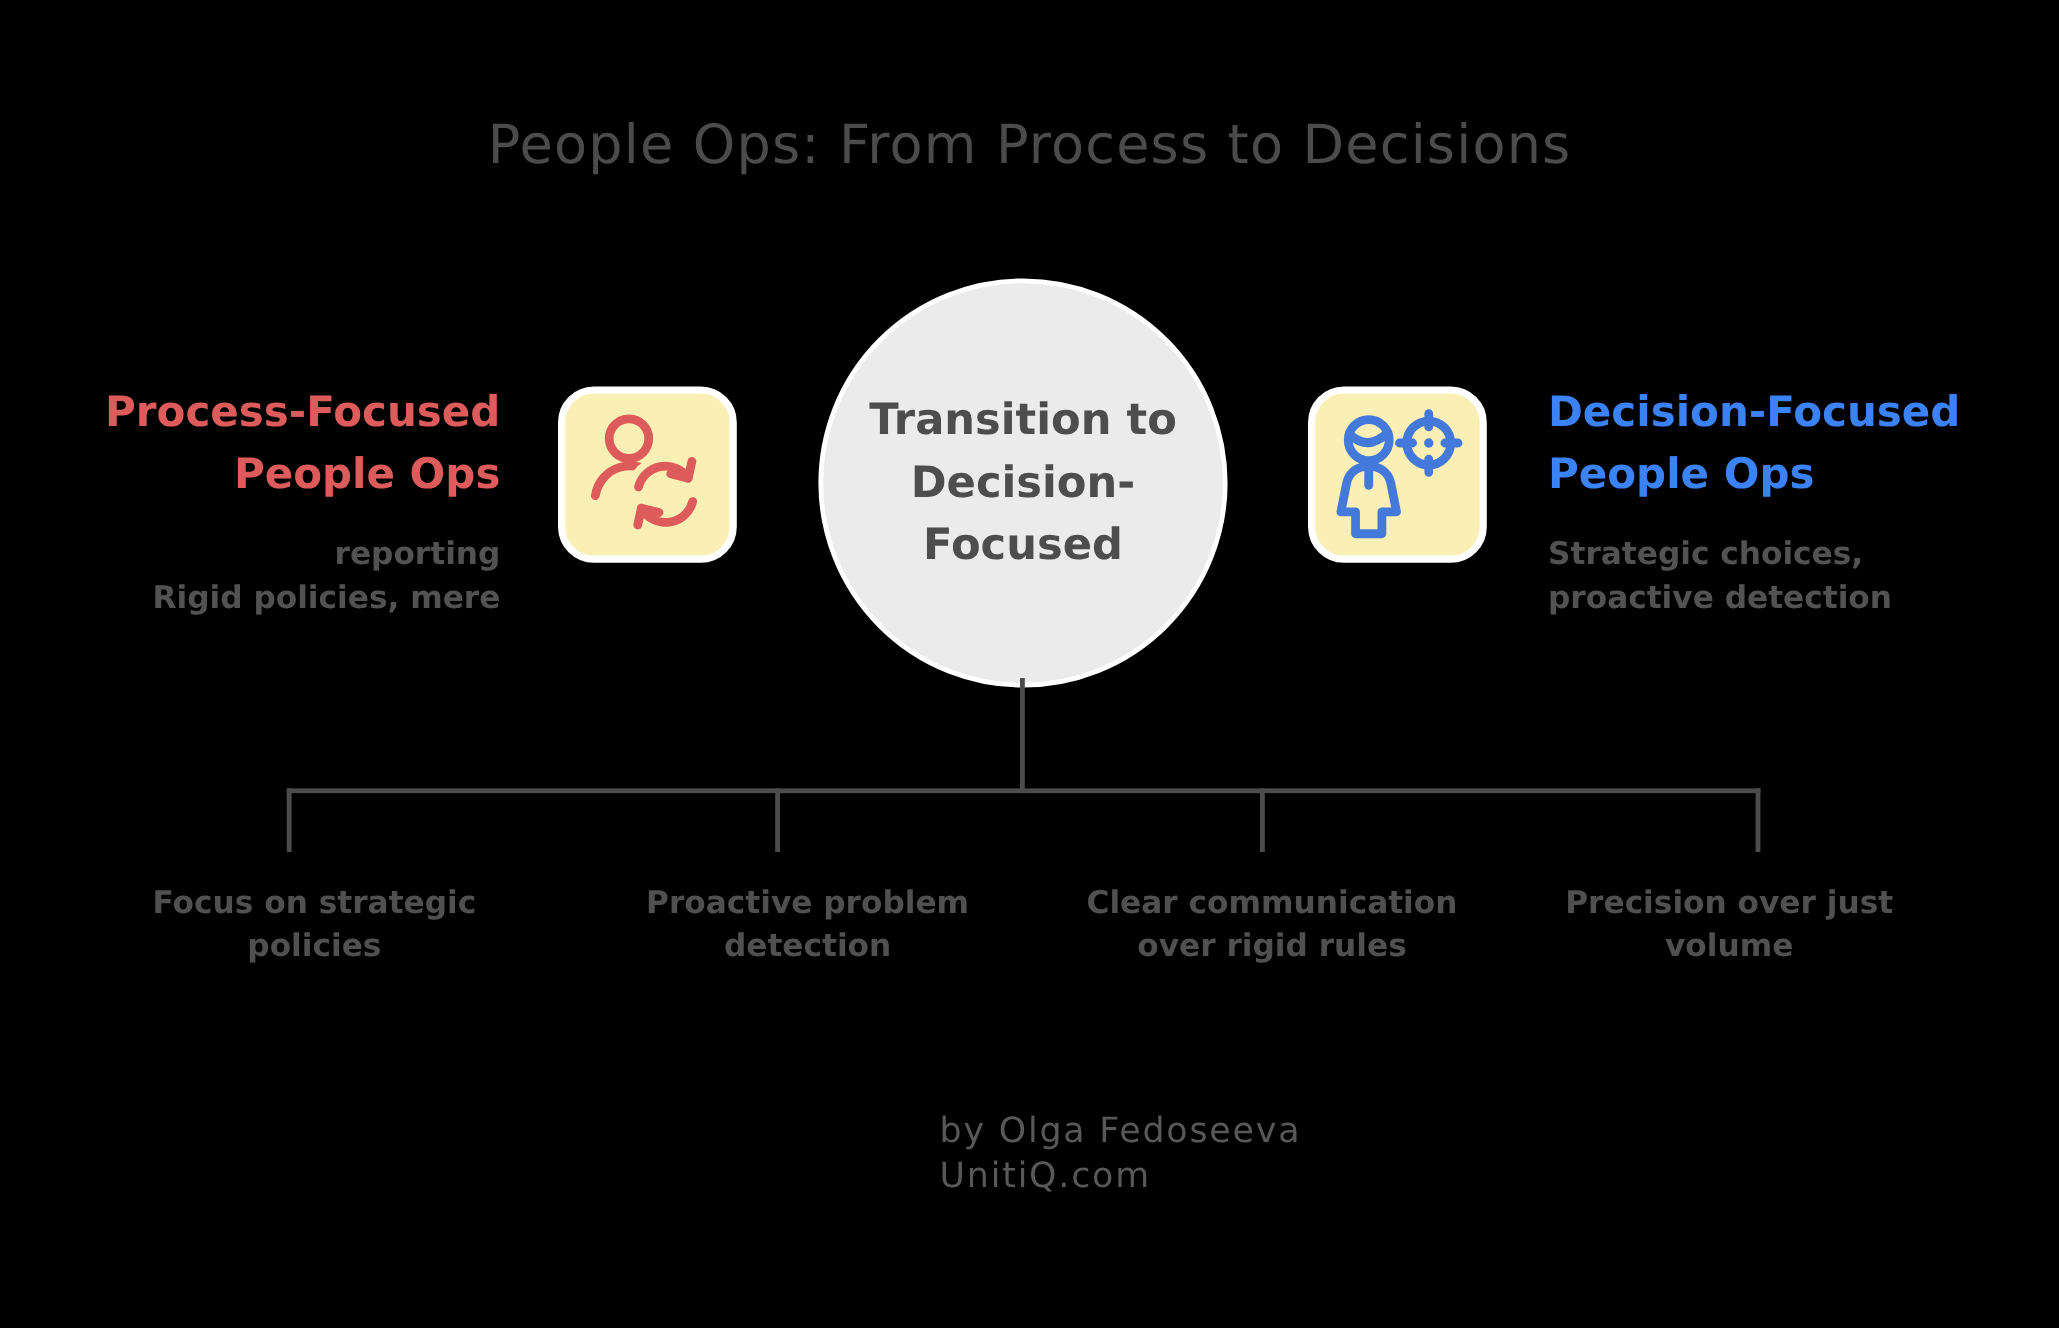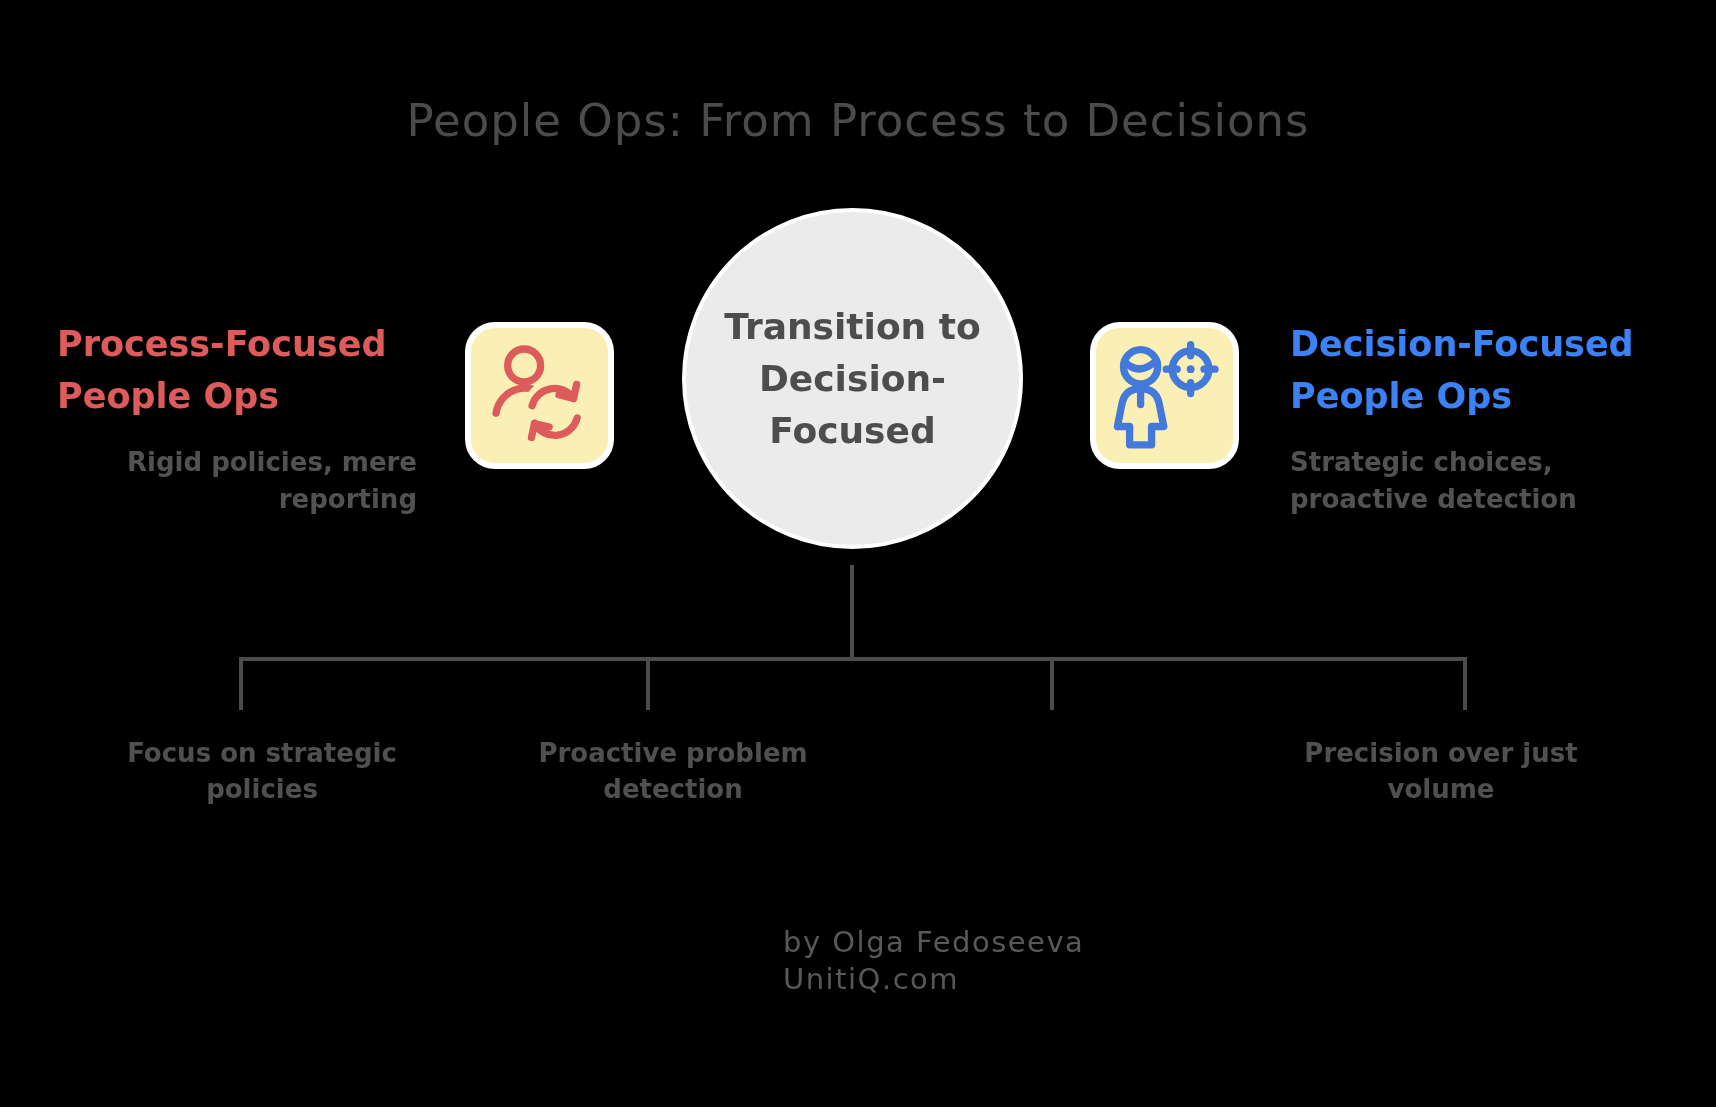--- a/index.html
+++ b/index.html
@@ -5,37 +5,37 @@
   html,body{margin:0;padding:0;background:#000;}
   .canvas{
     position:relative;width:1716px;height:1107px;background:#000000;
     font-family:"DejaVu Sans",sans-serif;overflow:hidden;
   }
   .title{
     position:absolute;left:0;top:94px;width:1716px;text-align:center;
     font-size:45px;font-weight:400;letter-spacing:1px;color:#4B4B4B;
   }
   .center-circle{
-    position:absolute;left:682px;top:208px;width:341px;height:341px;
+    position:absolute;left:682px;top:232px;width:341px;height:341px;
     box-sizing:border-box;border-radius:50%;background:#EBEBEB;border:4px solid #FFFFFF;
     display:flex;flex-direction:column;align-items:center;justify-content:center;
     font-size:36px;font-weight:700;color:#4D4D4D;line-height:52px;text-align:center;
   }
   .icon-box{
     position:absolute;width:149px;height:147px;box-sizing:border-box;
     background:#FAF0B5;border:6px solid #FFFFFF;border-radius:30px;
     display:flex;align-items:center;justify-content:center;
   }
   .icon-box svg{width:124px;height:122px;}
   #process-box{left:465px;top:322px;}
   #decision-box{left:1090px;top:322px;}
   .stroke-red{stroke:#DE5B5B;fill:none;stroke-width:6;stroke-linecap:round;stroke-linejoin:round;}
   .stroke-blue{stroke:#4379DB;fill:none;stroke-width:6;stroke-linecap:round;stroke-linejoin:round;}
   .heading{position:absolute;font-size:35px;font-weight:700;line-height:52px;}
-  .heading.left{left:57px;width:360px;top:318px;color:#DE5B5B;}
+  .heading.left{left:57px;width:360px;top:318px;text-align:right;color:#DE5B5B;}
   .heading.right{left:1290px;width:380px;top:318px;text-align:left;color:#3b82f6;}
   .subtext{position:absolute;font-size:26px;font-weight:700;line-height:37px;color:#525252;}
   .subtext.left{left:57px;width:360px;top:444px;text-align:right;}
   .subtext.right{left:1290px;width:380px;top:444px;text-align:left;}
   .line{position:absolute;background:#4C4C4C;}
   #stem{left:850px;top:565px;width:4px;height:94px;}
   #hline{left:239px;top:657px;width:1228px;height:4px;}
   .tick{width:4px;height:53px;top:657px;}
   #tick-1{left:239px;} #tick-2{left:646px;} #tick-3{left:1050px;} #tick-4{left:1463px;}
   .branch-label{
@@ -60,22 +60,22 @@
     <span class="ln">Transition to</span>
     <span class="ln">Decision-</span>
     <span class="ln">Focused</span>
   </div>
 
   <div class="heading left">
     <span class="ln">Process-Focused</span>
     <span class="ln">People Ops</span>
   </div>
   <div class="subtext left">
+    <span class="ln">reporting</span>
     <span class="ln">Rigid policies, mere</span>
-    <span class="ln">reporting</span>
   </div>
 
   <div class="icon-box" id="process-box">
     <svg viewBox="0 0 100 100" aria-hidden="true">
       <circle class="stroke-red" cx="37" cy="25" r="13.5"></circle>
       <path class="stroke-red" d="M14,64 A24,24 0 0 1 56,52"></path>
       <circle cx="62" cy="63" r="27" fill="#FAF0B5" stroke="none"></circle>
       <path class="stroke-red" d="M43.5,58 A19,19 0 0 1 77.5,52"></path>
       <path class="stroke-red" d="M77.5,52 l2.5,-11.5 M77.5,52 l-12,-3"></path>
       <path class="stroke-red" d="M80.5,68 A19,19 0 0 1 45.5,72.5"></path>
@@ -112,20 +112,24 @@
   <div class="line tick" id="tick-4"></div>
 
   <div class="branch-label" id="branch-1">
     <span class="ln">Focus on strategic</span>
     <span class="ln">policies</span>
   </div>
   <div class="branch-label" id="branch-2">
     <span class="ln">Proactive problem</span>
     <span class="ln">detection</span>
   </div>
+  <div class="branch-label" id="branch-3">
+    <span class="ln">Clear communication</span>
+    <span class="ln">over rigid rules</span>
+  </div>
   <div class="branch-label" id="branch-4">
     <span class="ln">Precision over just</span>
     <span class="ln">volume</span>
   </div>
 
   <div class="footer">
     <span class="ln">by Olga Fedoseeva</span>
     <span class="ln">UnitiQ.com</span>
   </div>
 

